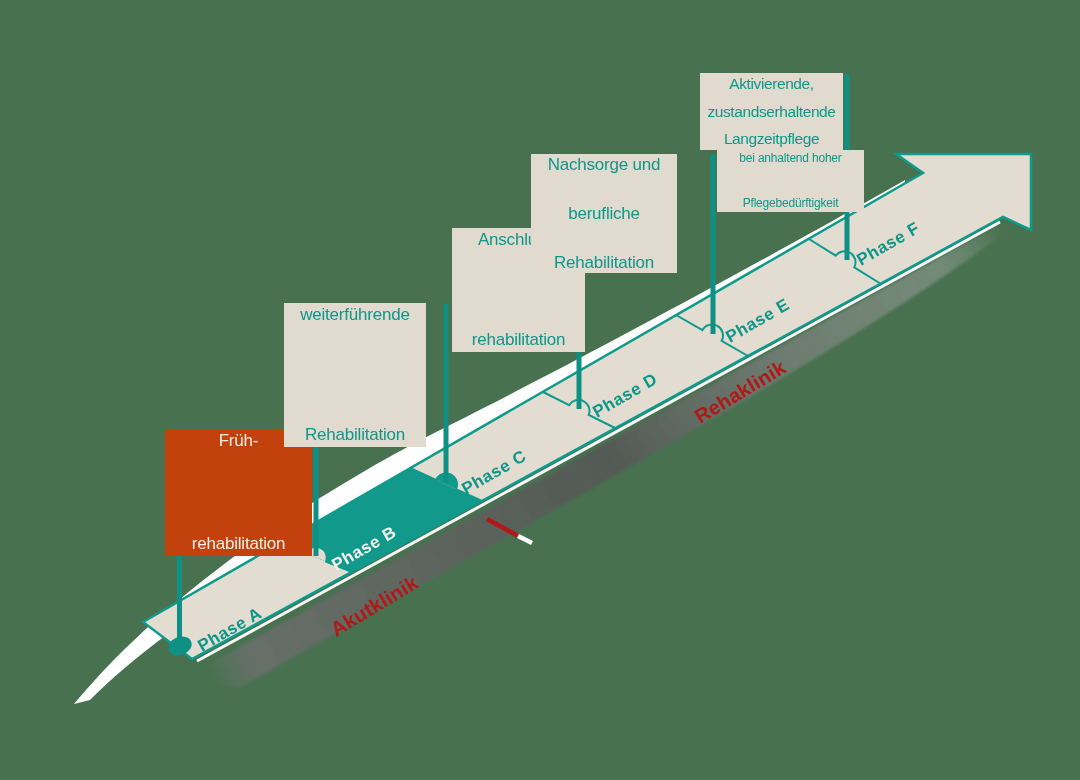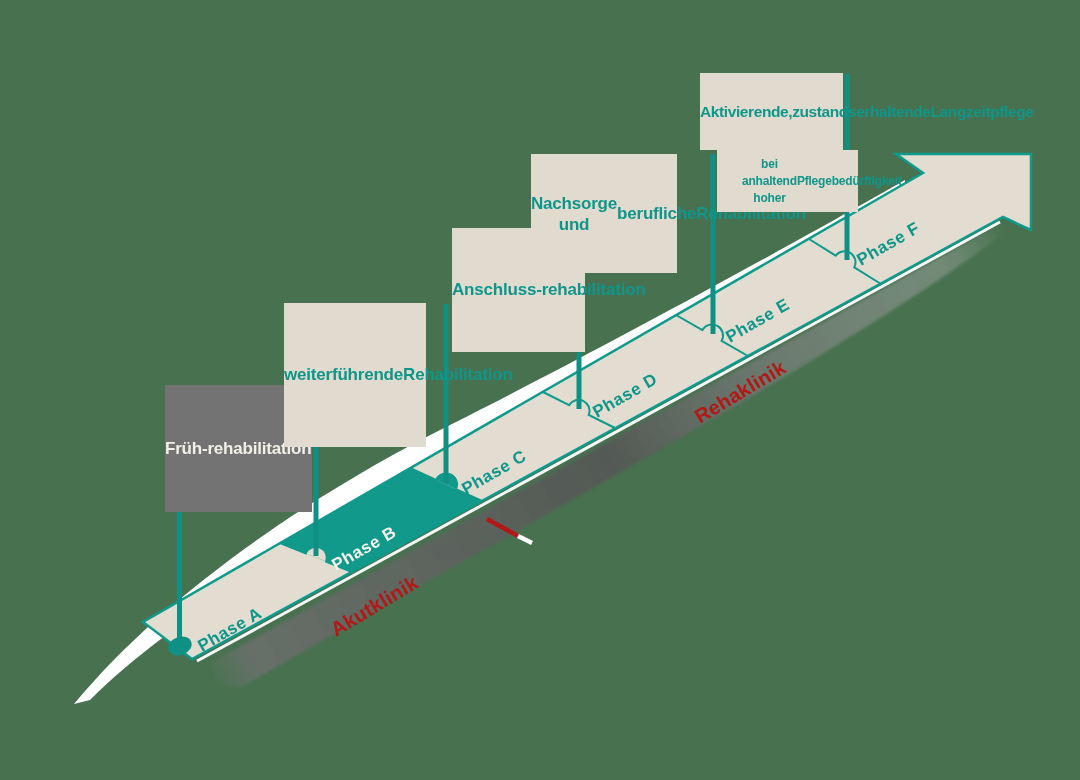--- a/index.html
+++ b/index.html
@@ -8,33 +8,33 @@
     background:#47714F;
     font-family:"Liberation Sans", sans-serif;
     position:relative;
   }
   #stage{position:absolute;inset:0;width:1080px;height:780px;}
   #ramp-svg{position:absolute;left:0;top:0;}
   .flag{
     position:absolute;
     background:#E1DBCF;
     color:#0F968A;
-    display:flex;justify-content:flex-start;align-items:center;
+    display:flex;flex-direction:column;justify-content:space-between;align-items:center;
     text-align:center;
-    font-weight:bold;font-size:17px;line-height:24px;
+    font-weight:normal;font-size:17px;line-height:24px;
     letter-spacing:-0.2px;
   }
-  .flag.teal{background:#737373;color:#F2EFE8;}
+  .flag.teal{background:#c2410c;color:#F2EFE8;margin-top:44px;}
   #flag-akutversorgung{left:32px;top:465px;width:145px;height:124px;}
   #flag-fruehrehabilitation{left:165px;top:385px;width:147px;height:127px;}
   #flag-weiterfuehrende{left:284px;top:303px;width:142px;height:144px;}
   #flag-anschluss{left:452px;top:228px;width:133px;height:124px;}
   #flag-nachsorge{left:531px;top:154px;width:146px;height:119px;line-height:21px;}
   #flag-langzeitpflege{left:700px;top:73px;width:143px;height:77px;font-size:15.5px;line-height:22px;letter-spacing:-0.4px;}
-  #flag-langzeitpflege-note{left:717px;top:150px;width:116px;height:62px;font-size:12px;line-height:17px;letter-spacing:-0.2px;padding-left:25px;}
+  #flag-langzeitpflege-note{left:717px;top:150px;width:147px;height:62px;font-size:12px;line-height:17px;letter-spacing:-0.2px;}
   .phase-label{
     font-weight:bold;font-size:17px;letter-spacing:0.6px;
     fill:#0F968A;
   }
   .phase-label.on-teal{fill:#F5F2EC;}
   .track-label{
     font-weight:bold;font-size:20px;letter-spacing:0.2px;
     fill:#B21815;
   }
 </style>

